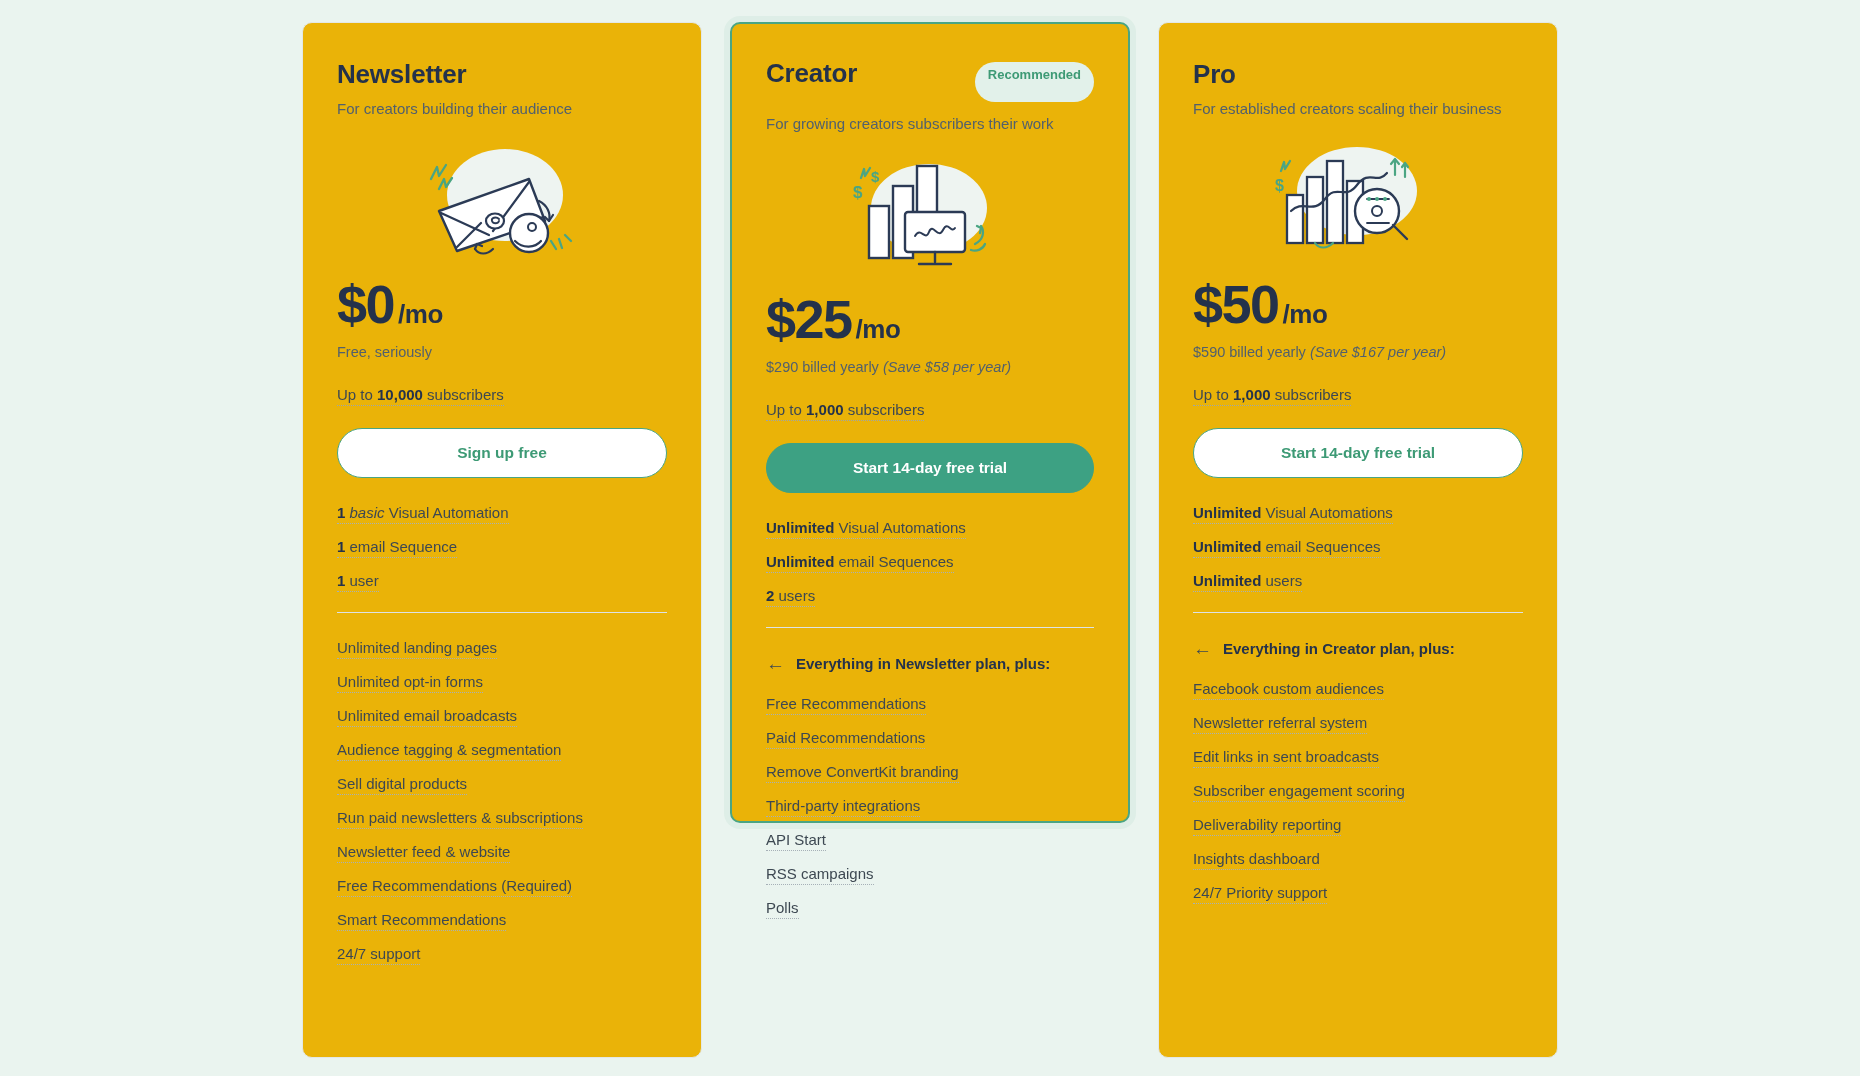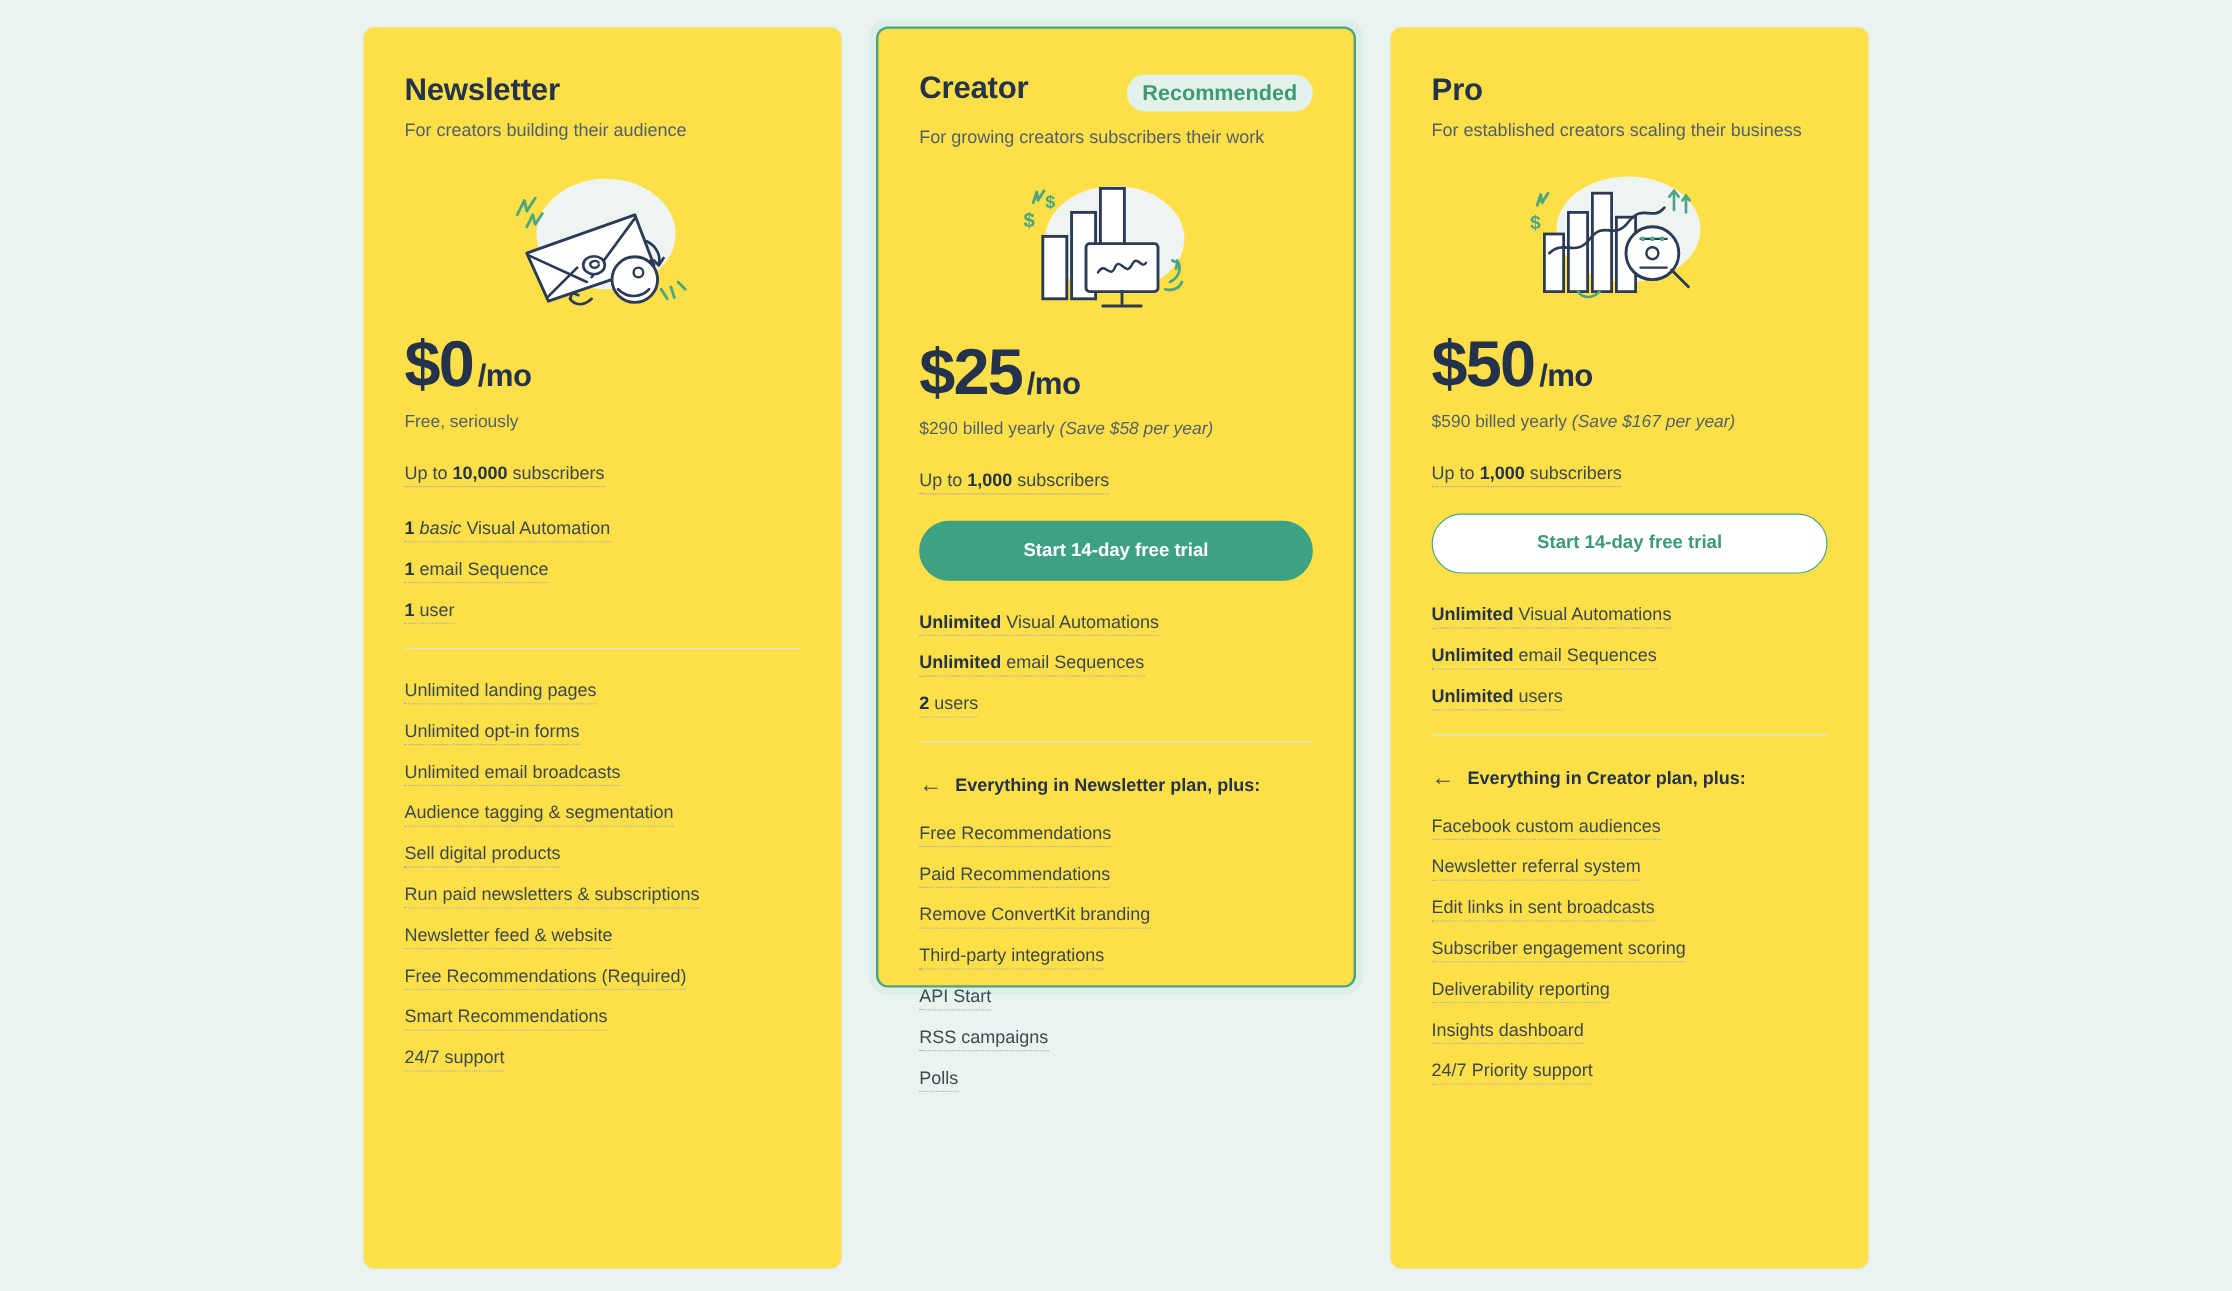--- a/index.html
+++ b/index.html
@@ -16,21 +16,21 @@
     display: flex;
     justify-content: center;
     align-items: flex-start;
     gap: 28px;
     padding-top: 22px;
   }
 
   
   .card {
     width: 400px;
-    background: #fde047;
+    background: #eab308;
     border-radius: 10px;
     padding: 38px 34px 0 34px;
     position: relative;
   }
   .card.plain {
     border: 1px solid #e3e8e6;
     height: 1036px;
   }
   .card.featured {
     border: 2px solid #4aa583;
@@ -48,24 +48,24 @@
   .plan-name {
     font-size: 26px;
     font-weight: bold;
     color: #24324b;
     letter-spacing: -0.2px;
     line-height: 1;
   }
   .badge {
     background: #e2f1ea;
     color: #3d9a75;
-    font-size: 18px;
+    font-size: 13px;
     font-weight: bold;
     border-radius: 20px;
-    padding: 6px 13px 7px;
+    padding: 6px 13px 21px;
     line-height: 1;
     white-space: nowrap;
     margin-top: 2px;
   }
   .plan-tagline {
     margin-top: 12px;
     font-size: 15px;
     color: #52606d;
     line-height: 1.3;
   }
@@ -201,21 +201,21 @@
     <path d="M128 80l4 4 4-6" stroke="#2b3a55" stroke-width="2.2" stroke-linecap="round" stroke-linejoin="round"></path>
     <path d="M76 112c-6 6-14 6-18 0" stroke="#2b3a55" stroke-width="2.2" stroke-linecap="round"></path>
     <path d="M58 112l2-5 5 2" stroke="#2b3a55" stroke-width="2.2" stroke-linecap="round" stroke-linejoin="round"></path>
     <path d="M14 42l6-12 2 9 7-11" stroke="#4aa583" stroke-width="2.3" stroke-linecap="round" stroke-linejoin="round"></path>
     <path d="M22 52l5-10 2 8 6-9" stroke="#4aa583" stroke-width="2.3" stroke-linecap="round" stroke-linejoin="round"></path>
     <path d="M134 104l5 8 M142 102l3 9 M148 98l6 6" stroke="#4aa583" stroke-width="2.3" stroke-linecap="round"></path>
   </svg>
       </div><div class="price-row">
         <span class="price-amount">$0</span>
         <span class="price-per">/mo</span>
-      </div><div class="price-note"><span>Free, seriously</span></div><div class="sub-line"><span>Up to </span><b>10,000</b><span> subscribers</span></div><div class="feat-group">
+      </div><div class="price-note"><span>Free, seriously</span></div><div class="sub-line"><span>Up to </span><b>10,000</b><span> subscribers</span></div><button class="cta outline">Sign up free</button><div class="feat-group">
         <div class="feat"><span class="txt"><b>1</b><i> basic</i><span> Visual Automation</span></span></div>
         <div class="feat"><span class="txt"><b>1</b><span> email Sequence</span></span></div>
         <div class="feat"><span class="txt"><b>1</b><span> user</span></span></div>
       </div><div class="divider"></div><div class="feat-group">
         <div class="feat"><span class="txt">Unlimited landing pages</span></div>
         <div class="feat"><span class="txt">Unlimited opt-in forms</span></div>
         <div class="feat"><span class="txt">Unlimited email broadcasts</span></div>
         <div class="feat"><span class="txt">Audience tagging &amp; segmentation</span></div>
         <div class="feat"><span class="txt">Sell digital products</span></div>
         <div class="feat"><span class="txt">Run paid newsletters &amp; subscriptions</span></div>

